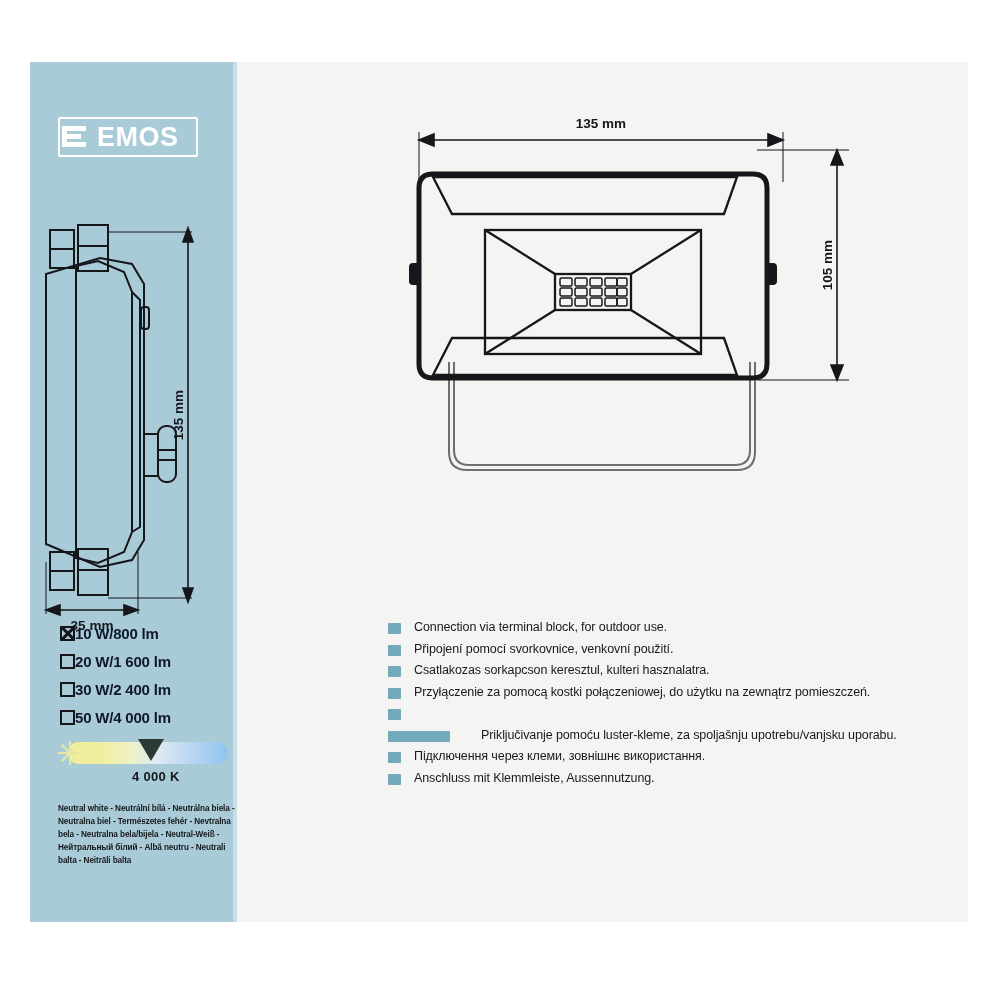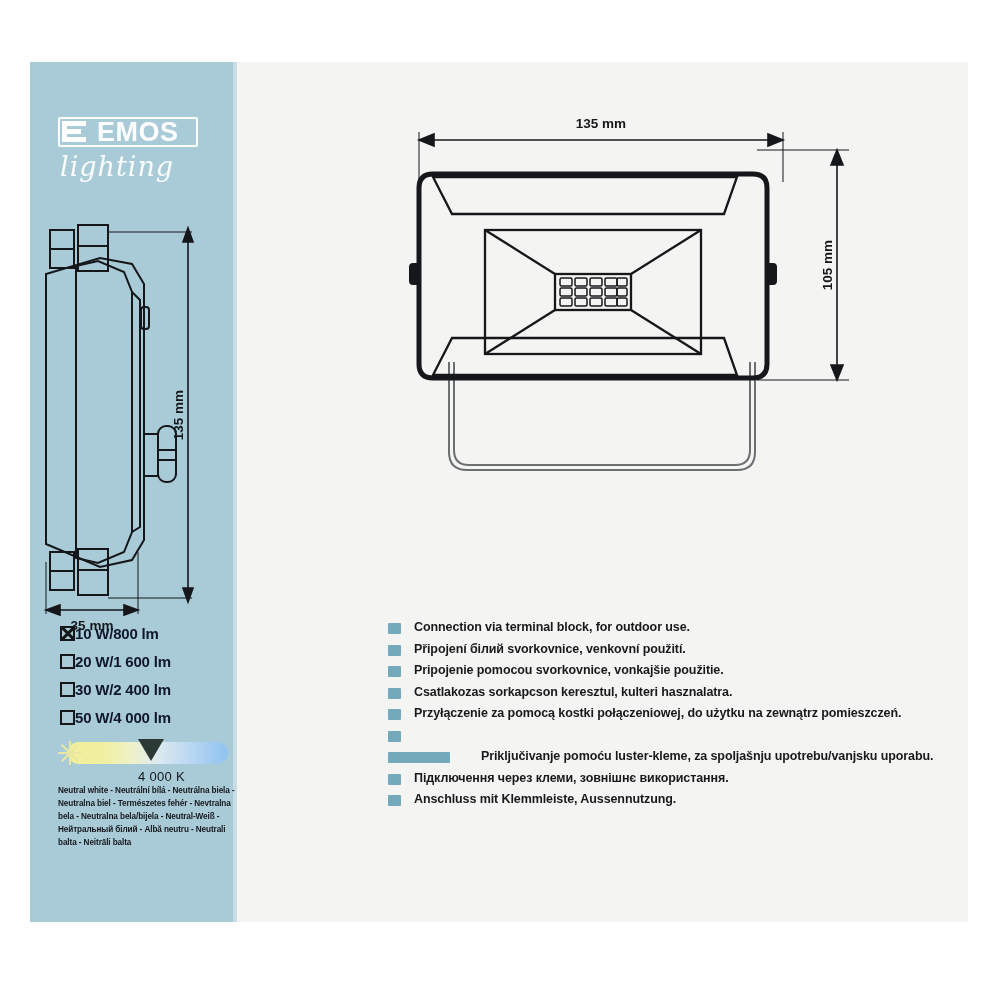--- a/index.html
+++ b/index.html
@@ -47,21 +47,21 @@
   
   #logo-wrap {
     position: absolute;
     left: 28px;
     top: 55px;
     width: 160px;
   }
   #logo-row {
     display: flex;
     align-items: center;
-    height: 30px;
+    height: 40px;
     border: 2px solid #ffffff;
     border-radius: 2px;
     box-sizing: border-box;
     width: 140px;
   }
   #logo-mark {
     position: relative;
     width: 30px;
     height: 30px;
     margin-left: 1px;
@@ -196,29 +196,28 @@
   }
   #cct-sun i {
     position: absolute;
     left: 11px; top: 0px;
     width: 2px; height: 24px;
     background: #e9e8a0;
     transform-origin: 50% 50%;
   }
   #cct-value {
     margin-top: 3px;
-    margin-left: 36px;
+    margin-left: 76px;
     font-size: 13px;
-    font-weight: normal;
+    font-weight: bold;
     color: #15171a;
     letter-spacing: 0.3px;
-    text-align: center;
   }
   #cct-names {
-    margin-top: 0;
+    margin-top: 18px;
     margin-left: 2px;
     width: 178px;
     font-size: 8.2px;
     font-weight: bold;
     line-height: 13px;
     color: #15171a;
     letter-spacing: -0.1px;
   }
 
   
@@ -234,21 +233,20 @@
   #lang-list {
     position: absolute;
     left: 358px;
     top: 558px;
     width: 560px;
   }
   .lang-row {
     display: flex;
     align-items: flex-start;
     height: 21.5px;
-    font-weight: bold;
   }
   .lang-flag {
     width: 13px;
     height: 11px;
     margin-top: 3px;
     flex: none;
     background: #5a9bb0;
     border-radius: 1px;
     opacity: .85;
   }
@@ -281,21 +279,20 @@
     <div id="logo-wrap">
       <div id="logo-row">
         <div id="logo-mark">
           <div class="spine"></div>
           <div class="bar b1"></div>
           <div class="bar b2"></div>
           <div class="bar b3"></div>
         </div>
         <div id="logo-text">EMOS</div>
       </div>
-      <div id="logo-sub">lighting</div>
     </div>
 
     <div id="side-view">
       <svg width="195" height="420" viewBox="0 0 195 420" xmlns="http://www.w3.org/2000/svg">
         <g fill="none" stroke="#15171a" stroke-width="2">
 
           <rect x="10" y="8" width="24" height="38"></rect>
           <rect x="38" y="3" width="30" height="46"></rect>
           <line x1="10" y1="27" x2="34" y2="27"></line>
           <line x1="38" y1="24" x2="68" y2="24"></line>
@@ -450,25 +447,21 @@
       </svg>
     </div>
 
     <div id="lang-list">
       <div class="lang-row">
         <span class="lang-flag"></span>
         <span class="lang-text">Connection via terminal block, for outdoor use.</span>
       </div>
       <div class="lang-row">
         <span class="lang-flag"></span>
-        <span class="lang-text">Připojení білий svorkovnice, venkovní použití.</span>
-      </div>
-      <div class="lang-row">
-        <span class="lang-flag"></span>
-        <span class="lang-text">Pripojenie pomocou svorkovnice, vonkajšie použitie.</span>
+        <span class="lang-text">Připojení pomocí svorkovnice, venkovní použití.</span>
       </div>
       <div class="lang-row">
         <span class="lang-flag"></span>
         <span class="lang-text">Csatlakozas sorkapcson keresztul, kulteri hasznalatra.</span>
       </div>
       <div class="lang-row">
         <span class="lang-flag"></span>
         <span class="lang-text">Przyłączenie za pomocą kostki połączeniowej, do użytku na zewnątrz pomieszczeń.</span>
       </div>
       <div class="lang-row">

